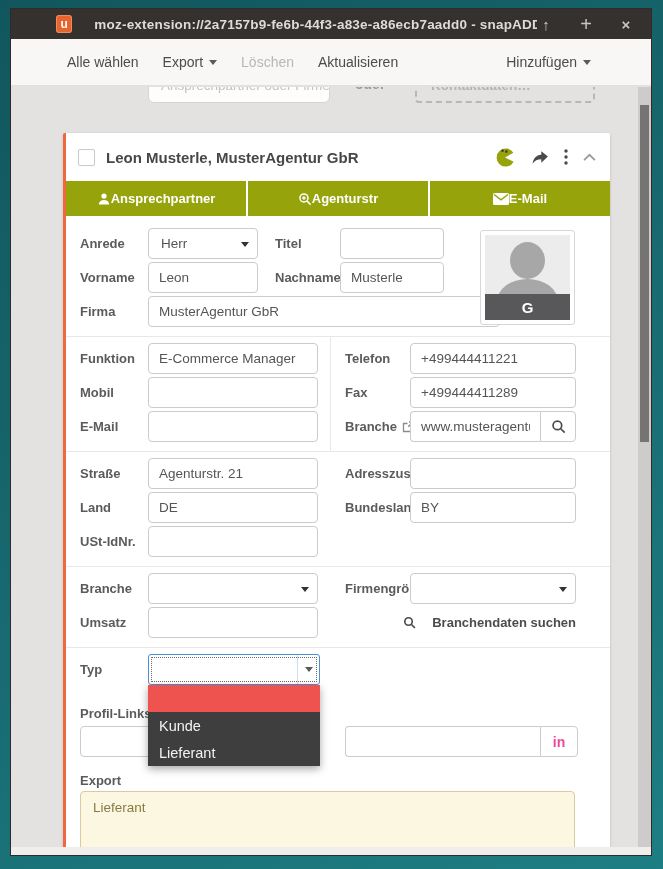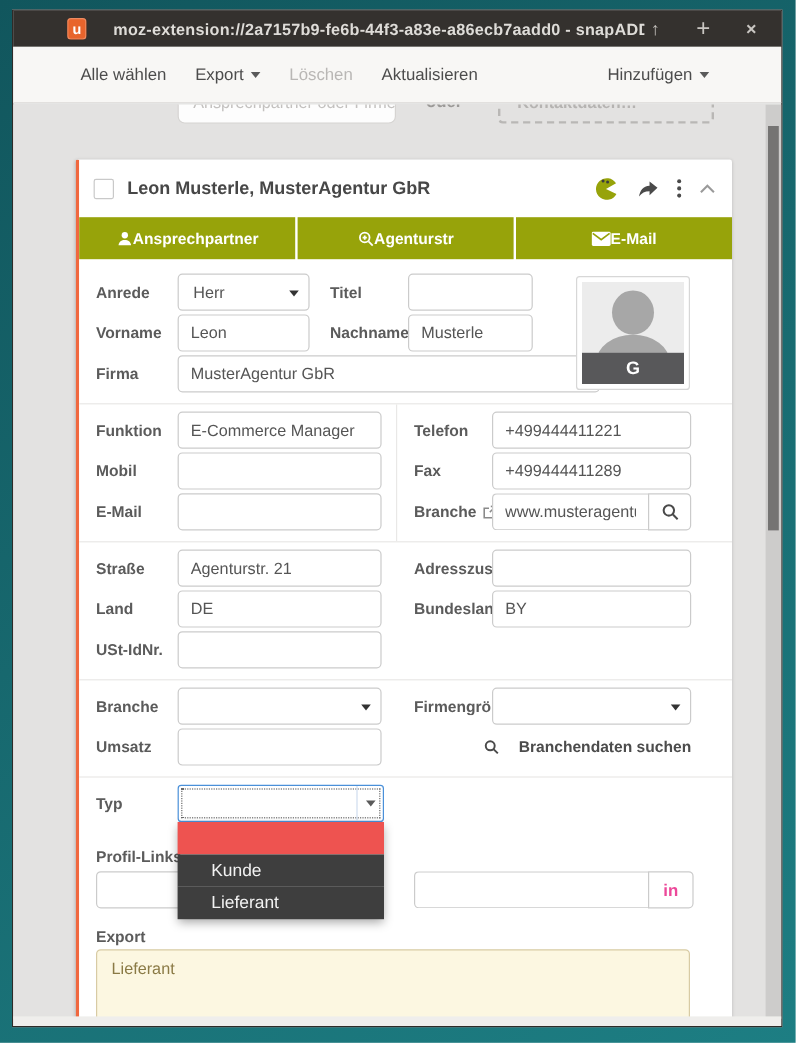--- a/index.html
+++ b/index.html
@@ -88,21 +88,21 @@
   .bd-link { margin-left:auto; margin-right:34px; display:flex; align-items:center; gap:16px;
              font-size:13px; font-weight:bold; color:#4c4c4c; cursor:default; }
   
   .combo { width:172px; height:31px; border:1px solid #4a90d9; border-radius:3px; background:#fff;
            position:relative; outline:1px dotted #6a6a6a; outline-offset:-4px; }
   .combo .cbtn { position:absolute; right:0; top:0; width:22px; height:29px; display:flex;
                  align-items:center; justify-content:center; border-left:1px solid #d0ddef; }
   #typmenu { position:absolute; left:82px; top:37px; width:172px; z-index:6;
              box-shadow:0 3px 8px rgba(0,0,0,.35); }
   #typmenu .opt { height:27px; background:#3e3e3e; color:#f2f2f2; font-size:14.5px;
-                  display:flex; align-items:center; padding:0 28px; }
+                  display:flex; align-items:center; padding:0 11px; }
   #typmenu .opt.hl { background:#ee5350; }
   .pl-label { margin:21px 0 0 14px; font-size:13px; font-weight:bold; color:#5b5b5b; height:15px; }
   .notiz-label { margin:16px 0 0 14px; font-size:13px; font-weight:bold; color:#5b5b5b; height:15px; }
   #notiz { margin:3px 0 0 14px; width:495px; height:62px; background:#fcf7e1; border:1px solid #d8cba4;
            border-radius:4px; color:#8a7a45; font-size:13.5px; padding:8px 12px; resize:none;
            font-family:"Liberation Sans",sans-serif; outline:none; }
   .in-btn { font-weight:bold; color:#ec4899; font-size:14px; }
   svg { display:block; }
 </style>
 </head>

